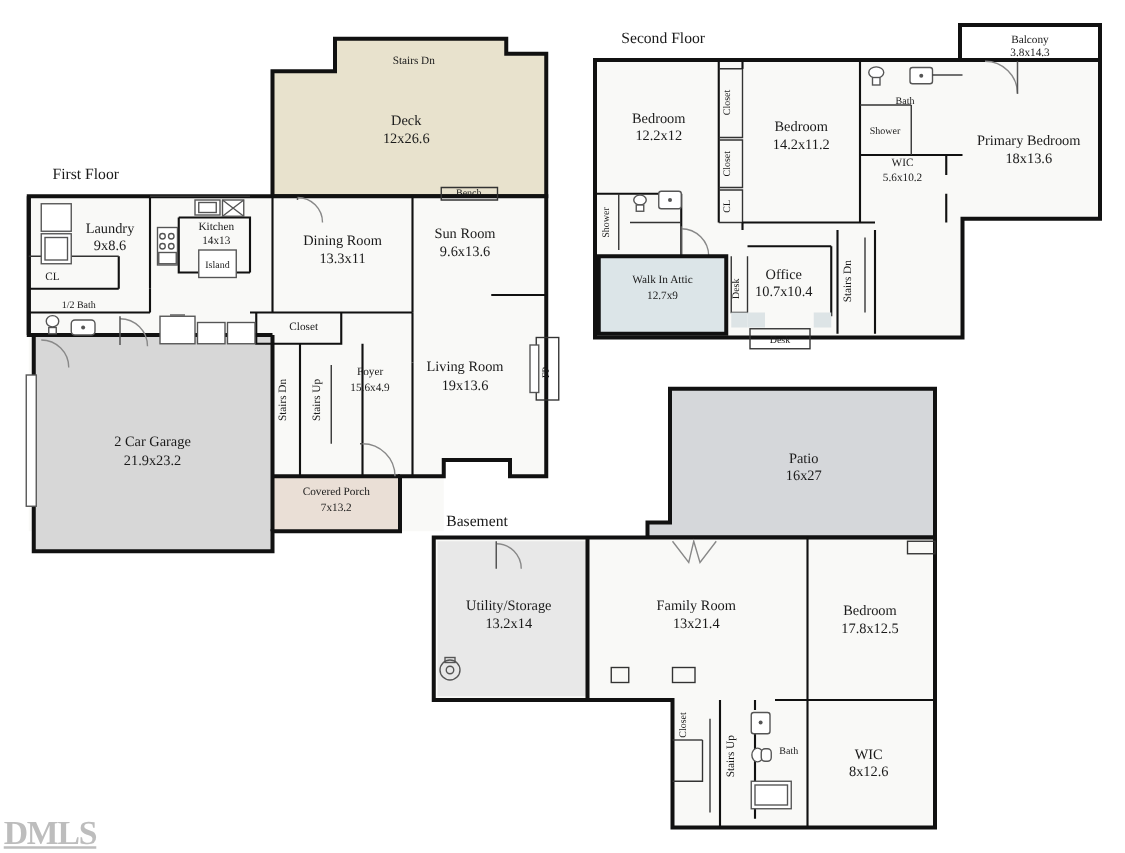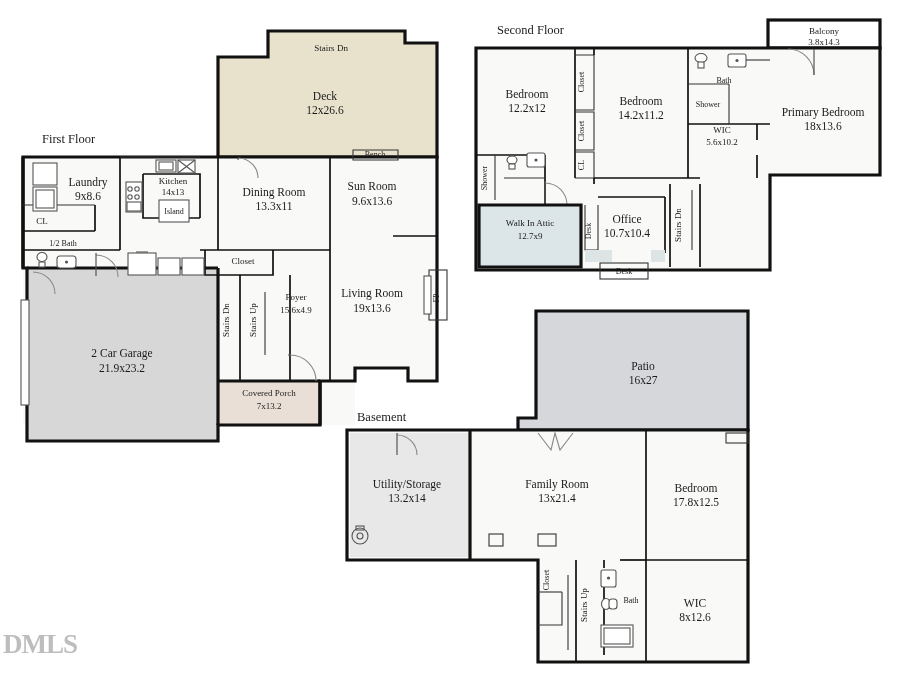--- a/index.html
+++ b/index.html
@@ -89,28 +89,29 @@
     fill: none;
   }
   .door-leaf {
     stroke: #555555;
     stroke-width: 1.2;
     fill: none;
   }
   .watermark {
     position: absolute;
     left: 3px;
-    bottom: 22px;
+    bottom: 0;
     font-size: 27px;
     font-family: "Liberation Serif", "DejaVu Serif", serif;
     color: #888888;
     opacity: 0.55;
     letter-spacing: -1px;
     font-weight: bold;
     user-select: none;
+    text-decoration: underline;
   }
 </style>
 </head>
 <body>
 
 <div id="plan-root">
 
   <svg id="plan-svg" viewBox="0 0 900 682" xmlns="http://www.w3.org/2000/svg">
 
     <g>

